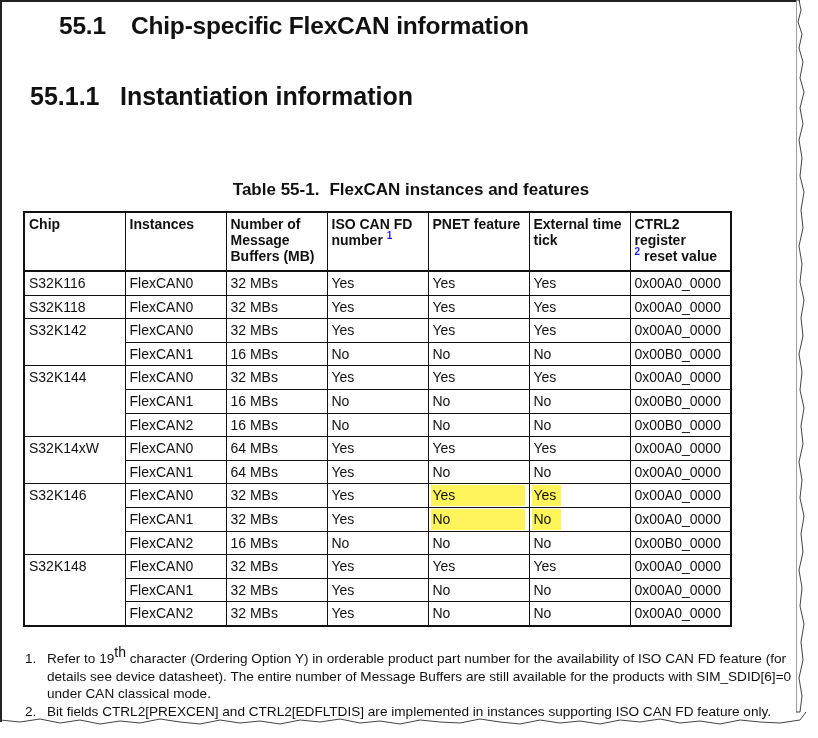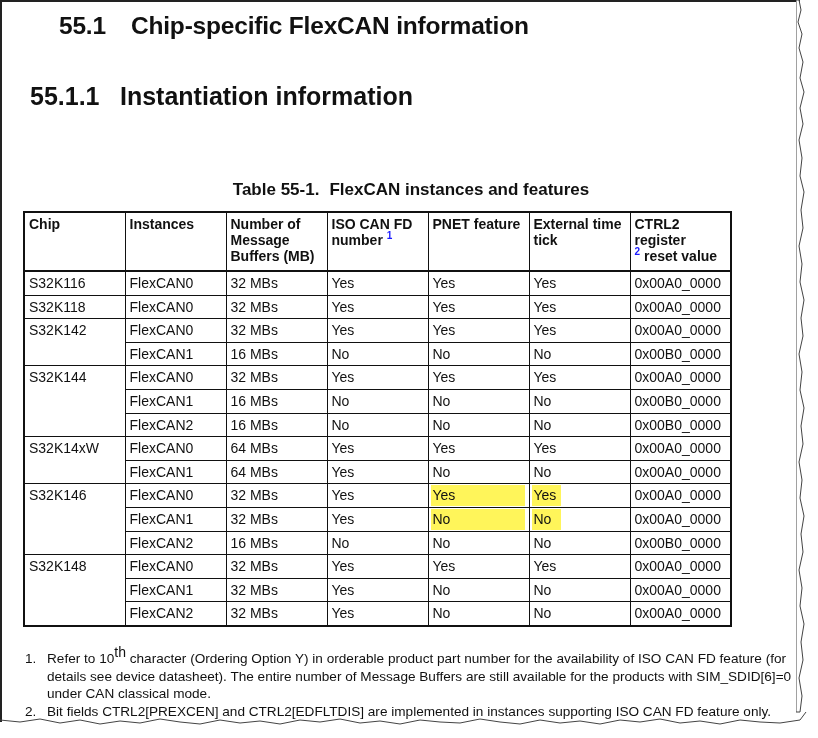--- a/index.html
+++ b/index.html
@@ -315,21 +315,21 @@
           <td style="border-bottom: 2px solid rgb(17, 17, 17);">No</td>
           <td style="border-bottom: 2px solid rgb(17, 17, 17);">No</td>
           <td style="border-right: 2px solid rgb(17, 17, 17); border-bottom: 2px solid rgb(17, 17, 17);">0x00A0_0000</td>
         </tr>
       </tbody>
   </table>
 
   <div class="footnotes">
     <div class="fn-item">
       <span class="idx">1.</span>
-      <span class="txt"><span>Refer to 10</span><sup>th</sup><span> character (Ordering Option Y) in orderable product part number for the availability of ISO CAN FD feature (for details see device datasheet). The entire number of Message Buffers are still available for the products with SIM_SDID[6]=0 under CAN classical mode.</span></span>
+      <span class="txt"><span>Refer to 19</span><sup>th</sup><span> character (Ordering Option Y) in orderable product part number for the availability of ISO CAN FD feature (for details see device datasheet). The entire number of Message Buffers are still available for the products with SIM_SDID[6]=0 under CAN classical mode.</span></span>
     </div>
     <div class="fn-item">
       <span class="idx">2.</span>
       <span class="txt">Bit fields CTRL2[PREXCEN] and CTRL2[EDFLTDIS] are implemented in instances supporting ISO CAN FD feature only.</span>
     </div>
   </div>
 </div>
 
 <svg class="torn-right" viewBox="0 0 22 738" preserveAspectRatio="none">
   <path d="M0,0 L3,0 L5,10 L2,22 L6,34 L3,48 L7,62 L4,78 L8,92 L4,108 L7,124 L3,140 L6,158 L4,176 L8,192 L5,210 L7,228 L3,246 L6,264 L4,282 L8,300 L5,318 L7,336 L3,354 L6,372 L4,390 L8,408 L5,426 L7,444 L3,462 L6,480 L4,498 L8,516 L5,534 L7,552 L3,570 L6,588 L4,606 L8,624 L5,642 L7,660 L3,678 L6,696 L4,712 L0,712 Z" fill="#ffffff" stroke="#444" stroke-width="1"></path>

